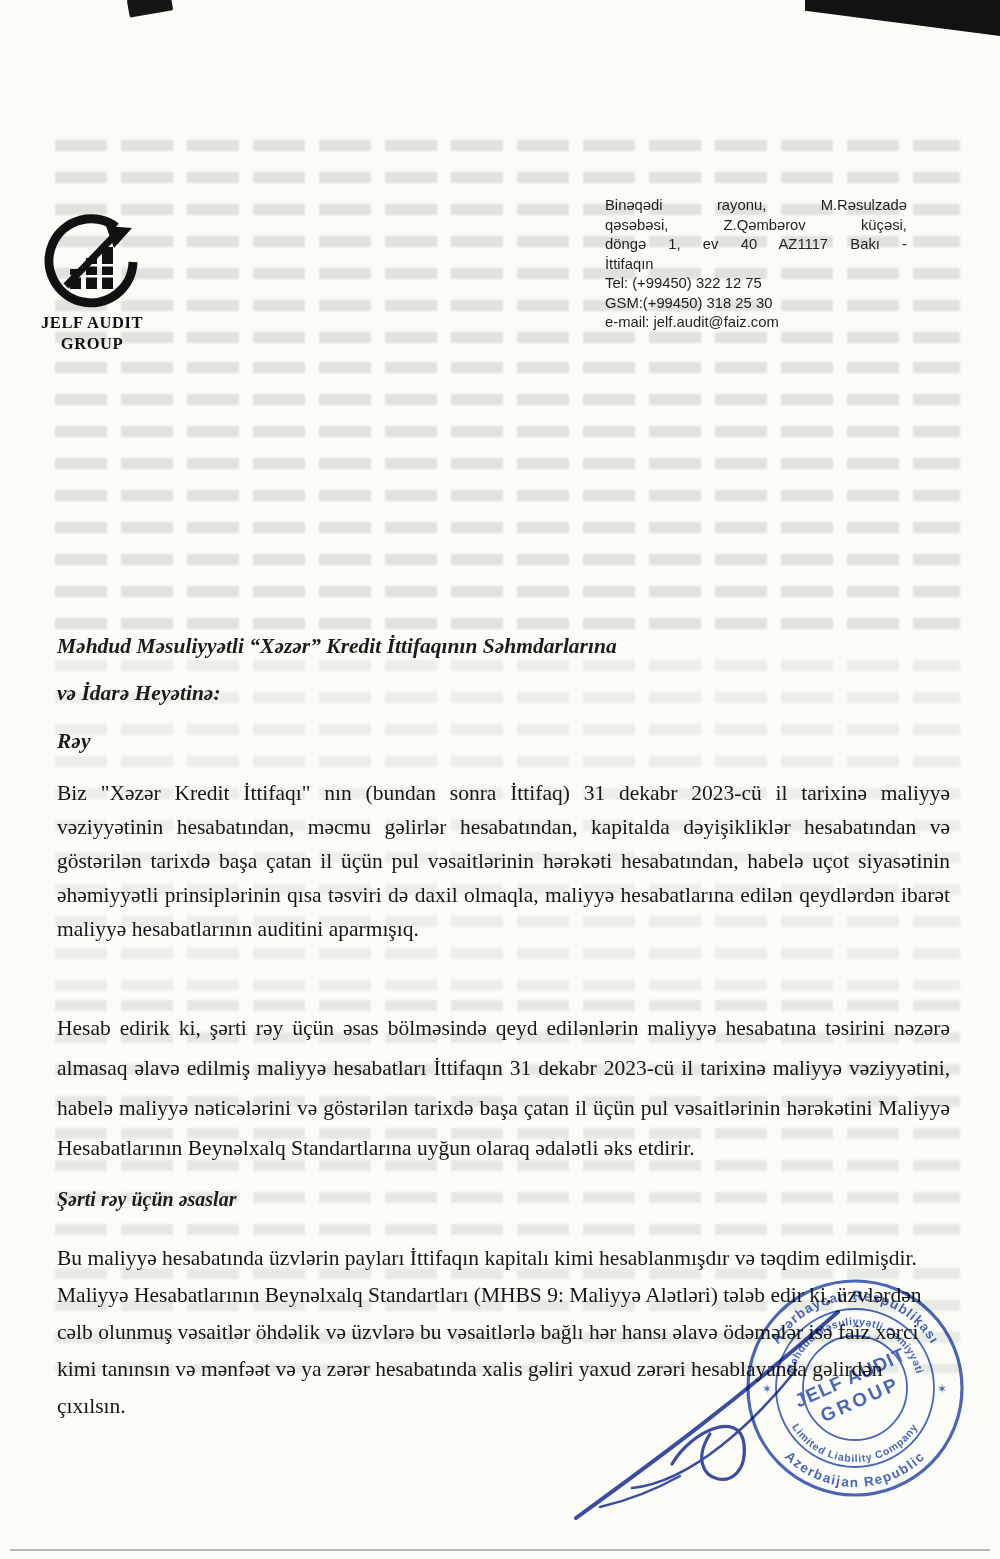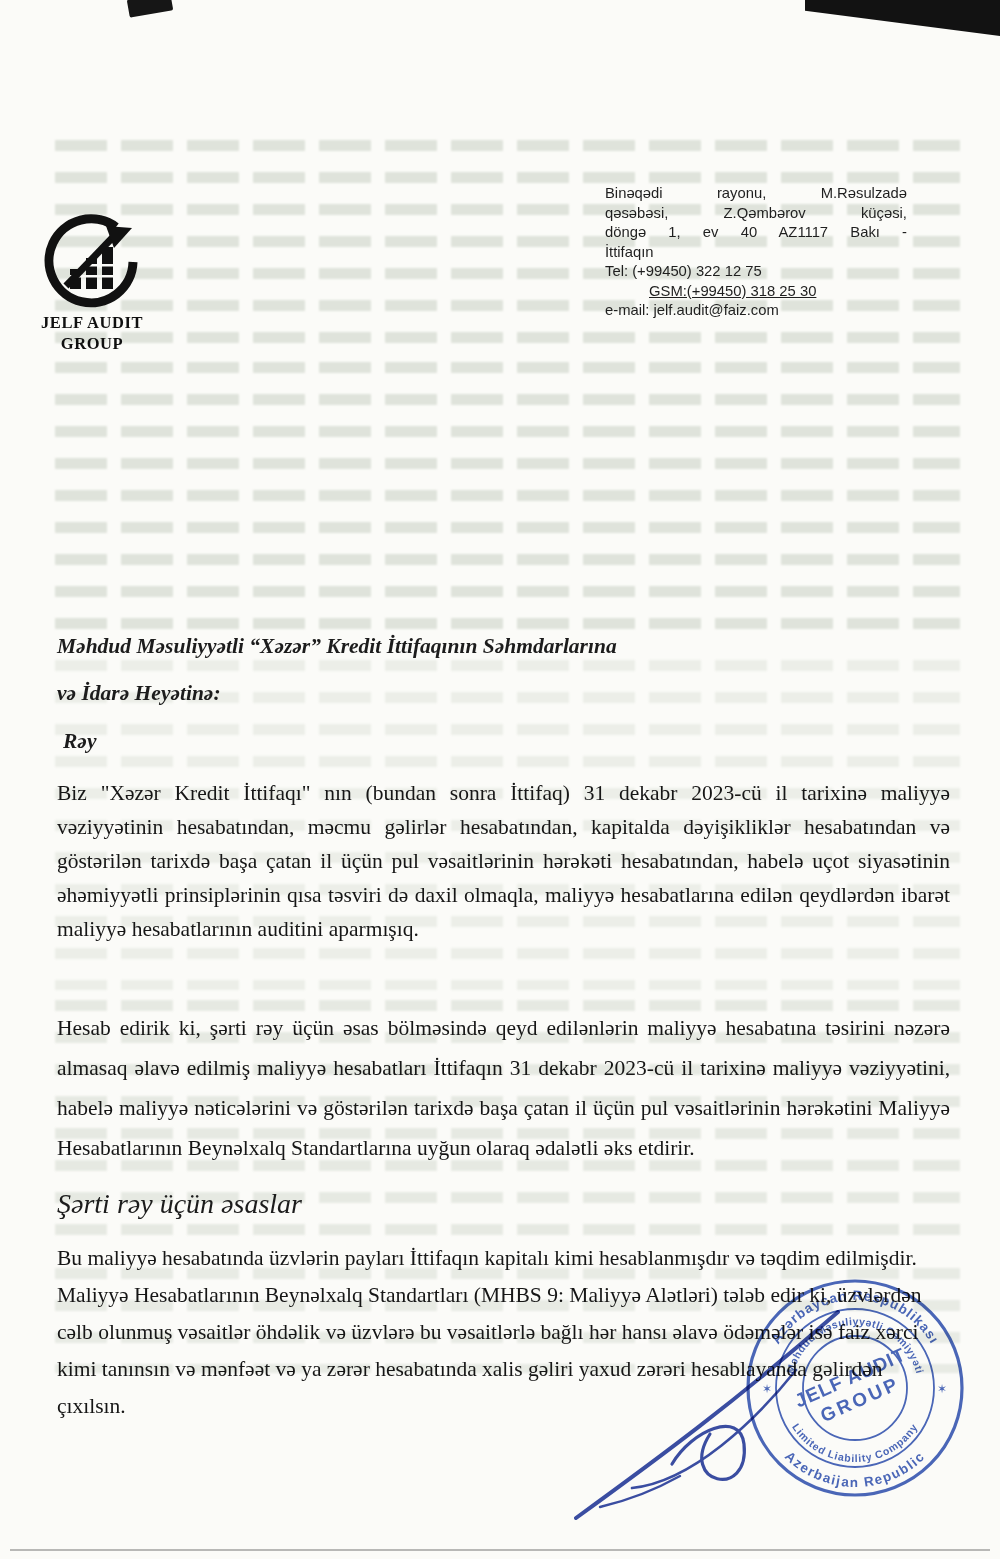--- a/index.html
+++ b/index.html
@@ -24,33 +24,33 @@
   .g1{top:140px;height:205px;opacity:.55;}
   .g2{top:362px;height:280px;opacity:.55;}
   .g3{top:660px;height:330px;opacity:.30;}
   .g4{top:1000px;height:250px;opacity:.40;}
   .g5{top:1268px;height:105px;opacity:.38;}
   
   .logo{position:absolute;left:28px;top:212px;width:128px;text-align:center;z-index:1;}
   .logo svg{display:block;margin:0 auto;}
   .logo-name{font-weight:bold;font-size:16.5px;line-height:21px;letter-spacing:.6px;color:#101010;}
   
-  .address{position:absolute;left:605px;top:184px;width:302px;z-index:1;
+  .address{position:absolute;left:605px;top:196px;width:302px;z-index:1;
     font-family:"Liberation Sans","DejaVu Sans",sans-serif;font-size:14.8px;line-height:19.5px;color:#1f1f1f;}
   .address .just{text-align:justify;text-align-last:justify;}
-  .address .gsm{text-decoration:underline;margin-left:44px;}
+  .address .gsm{}
   
   .h-title{position:absolute;left:57px;top:583px;font-size:25px;font-weight:bold;font-style:italic;z-index:1;}
   .h-addr1{position:absolute;left:57px;top:634px;font-size:21.5px;font-weight:bold;font-style:italic;z-index:1;}
   .h-addr2{position:absolute;left:57px;top:681px;font-size:21.5px;font-weight:bold;font-style:italic;z-index:1;}
-  .h-op   {position:absolute;left:63px;top:729px;font-size:21.5px;font-weight:bold;font-style:italic;z-index:1;}
+  .h-op   {position:absolute;left:57px;top:729px;font-size:21.5px;font-weight:bold;font-style:italic;z-index:1;}
   .para{position:absolute;left:57px;width:893px;font-size:21.5px;z-index:1;color:#161616;}
   .p1{top:776px;line-height:34px;text-align:justify;}
   .p2{top:1008px;line-height:40px;text-align:justify;}
-  .h-basis{position:absolute;left:57px;top:1188px;font-size:28px;font-weight:normal;font-style:italic;z-index:1;text-align:right;}
+  .h-basis{position:absolute;left:57px;top:1188px;font-size:20px;font-weight:bold;font-style:italic;z-index:1;text-align:right;}
   .p3{top:1240px;line-height:37px;text-align:left;}
   
   .stamp{position:absolute;left:740px;top:1273px;z-index:2;opacity:.85;mix-blend-mode:multiply;}
   .stamp text{font-family:"Liberation Sans","DejaVu Sans",sans-serif;font-weight:bold;}
   .signature{position:absolute;left:560px;top:1292px;z-index:3;mix-blend-mode:multiply;}
 </style>
 </head>
 <body>
 
 <div class="page">

